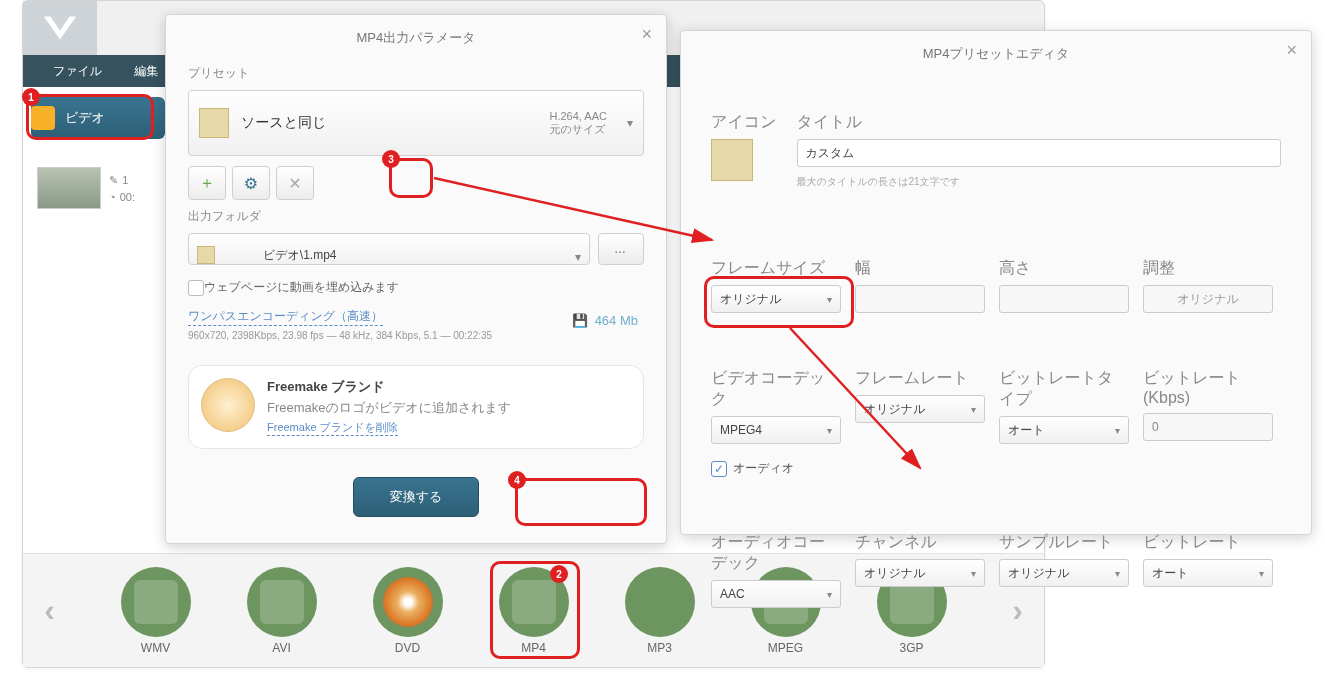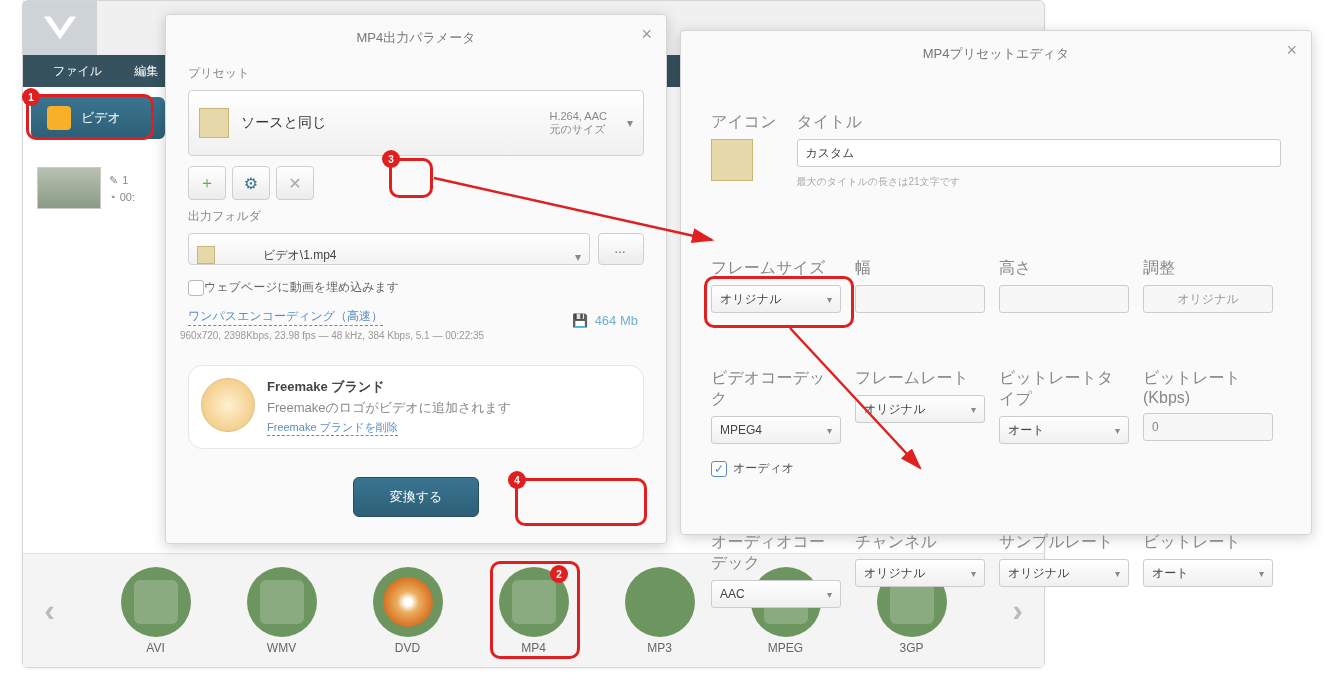--- a/index.html
+++ b/index.html
@@ -3,21 +3,21 @@
 <meta charset="utf-8">
 <style>
 * { box-sizing: border-box; margin: 0; padding: 0; }
 body { font-family: "Meiryo", "Yu Gothic", sans-serif; font-size: 12px; color: #555; background: #fff; width: 1325px; height: 673px; position: relative; }
 .main-window { position: absolute; left: 22px; top: 0; width: 1023px; height: 668px; background: #f0f0f0; border: 1px solid #d5d5d5; border-radius: 6px; box-shadow: 0 1px 4px rgba(0,0,0,0.06); }
 .logo-area { position: absolute; left: 0; top: 0; width: 74px; height: 54px; background: #cdd3d6; display: flex; align-items: center; justify-content: center; }
 .logo-v { width: 38px; height: 30px; }
 .menu-bar { position: absolute; left: 0; top: 54px; width: 100%; height: 32px; background: #35525e; display: flex; align-items: center; padding-left: 30px; color: #fff; font-size: 12px; gap: 32px; }
 .menu-item { cursor: pointer; }
 .content-area { position: absolute; left: 0; top: 86px; right: 0; bottom: 114px; background: #fff; }
-.video-btn { position: absolute; left: 8px; top: 10px; width: 134px; height: 42px; background: linear-gradient(#3a7490, #2d5f77); border-radius: 6px; display: flex; align-items: center; color: #fff; font-size: 13px; padding-left: 16px; cursor: pointer; }
+.video-btn { position: absolute; left: 8px; top: 10px; width: 134px; height: 42px; background: linear-gradient(#3a7490, #2d5f77); border-radius: 6px; display: flex; align-items: center; color: #fff; font-size: 13px; cursor: pointer; }
 .video-btn::before { content: ""; width: 24px; height: 24px; background: #f8b028; border-radius: 4px; margin-right: 10px; position: relative; }
 .video-clip-list { position: absolute; left: 14px; top: 80px; width: 160px; }
 .clip-row { display: flex; align-items: center; gap: 8px; }
 .clip-thumb { width: 64px; height: 42px; background: linear-gradient(#b8c2b0, #8a9a86); border: 1px solid #ccc; }
 .clip-meta { display: flex; flex-direction: column; gap: 4px; color: #888; font-size: 11px; }
 .clip-meta span { display: flex; align-items: center; gap: 4px; }
 .format-bar { position: absolute; left: 0; bottom: 0; width: 100%; height: 114px; background: #f4f4f4; border-top: 1px solid #e2e2e2; display: flex; align-items: center; justify-content: center; gap: 56px; }
 .nav-arrow { width: 30px; height: 40px; cursor: pointer; display: flex; align-items: center; justify-content: center; color: #bbb; font-size: 32px; font-weight: bold; user-select: none; }
 .format-items { display: flex; gap: 56px; }
 .format-item { display: flex; flex-direction: column; align-items: center; gap: 4px; cursor: pointer; }
@@ -38,21 +38,21 @@
 .preset-btn { width: 38px; height: 34px; background: linear-gradient(#fff, #ececec); border: 1px solid #cfcfcf; border-radius: 4px; display: flex; align-items: center; justify-content: center; cursor: pointer; font-size: 16px; }
 .output-row { margin: 8px 22px 0; display: flex; gap: 8px; align-items: center; }
 .output-path { flex: 1; height: 32px; background: linear-gradient(#fff, #f2f2f2); border: 1px solid #d0d0d0; border-radius: 4px; display: flex; align-items: flex-end; padding: 0 8px; cursor: pointer; gap: 40px; }
 .path-icon { width: 18px; height: 18px; background: #e6d8a8; border: 1px solid #c8b878; margin-right: 8px; }
 .path-text { flex: 1; color: #444; }
 .path-arrow { color: #888; font-size: 12px; }
 .browse-btn { width: 46px; height: 32px; background: linear-gradient(#fff, #ececec); border: 1px solid #cfcfcf; border-radius: 4px; display: flex; align-items: center; justify-content: center; cursor: pointer; color: #666; letter-spacing: 2px; }
 .checkbox-row { margin: 14px 22px 0; display: flex; align-items: center; gap: 0; color: #666; font-size: 12px; }
 .checkbox { width: 16px; height: 16px; border: 1px solid #bbb; border-radius: 3px; background: #fff; cursor: pointer; }
 .encoding-link { margin: 12px 22px 0; color: #5a8dc7; font-size: 12px; border-bottom: 1px dashed #5a8dc7; display: inline-block; cursor: pointer; }
-.encoding-info { margin: 4px 14px 0; color: #999; font-size: 10px; }
+.encoding-info { margin: 4px 22px 0; color: #999; font-size: 10px; }
 .size-est { position: absolute; right: 28px; top: 298px; color: #6fb0cc; font-size: 13px; display: flex; align-items: center; gap: 6px; }
 .brand-box { margin: 24px 22px 0; background: #fff; border: 1px solid #e6e6e6; border-radius: 14px; padding: 12px; display: flex; gap: 12px; }
 .brand-icon { width: 54px; height: 54px; border-radius: 50%; background: radial-gradient(#fff0d0, #f0c070); border: 1px solid #e0c080; }
 .brand-text { display: flex; flex-direction: column; gap: 3px; }
 .brand-title { font-weight: bold; color: #444; font-size: 13px; }
 .brand-sub { color: #888; font-size: 13px; }
 .brand-link { color: #5a8dc7; font-size: 11px; border-bottom: 1px dashed #5a8dc7; align-self: flex-start; cursor: pointer; }
 .convert-btn { margin: 28px auto 0; width: 126px; height: 40px; background: linear-gradient(#3a7490, #2d5f77); border: 1px solid #24505f; border-radius: 6px; color: #fff; font-size: 13px; display: flex; align-items: center; justify-content: center; cursor: pointer; }
 .dialog2 { left: 680px; top: 30px; width: 632px; height: 505px; }
 .editor-body { padding: 6px 30px 24px; }
@@ -112,27 +112,27 @@
       </div>
     </div>
   </div>
   <div class="format-bar">
     <div class="nav-arrow">‹</div>
     <div class="format-items">
       <div class="format-item">
           <div class="format-circle">
             <div class="fmt-inner"></div>
           </div>
+          <span class="format-label">WMV</span>
+        </div>
+      <div class="format-item">
+          <div class="format-circle">
+            <div class="fmt-inner"></div>
+          </div>
           <span class="format-label">AVI</span>
-        </div>
-      <div class="format-item">
-          <div class="format-circle">
-            <div class="fmt-inner"></div>
-          </div>
-          <span class="format-label">WMV</span>
         </div>
       <div class="format-item">
           <div class="format-circle">
             <div class="dvd-disc"></div>
           </div>
           <span class="format-label">DVD</span>
         </div>
       <div class="format-item">
           <div class="format-circle">
             <div class="fmt-inner"></div>

